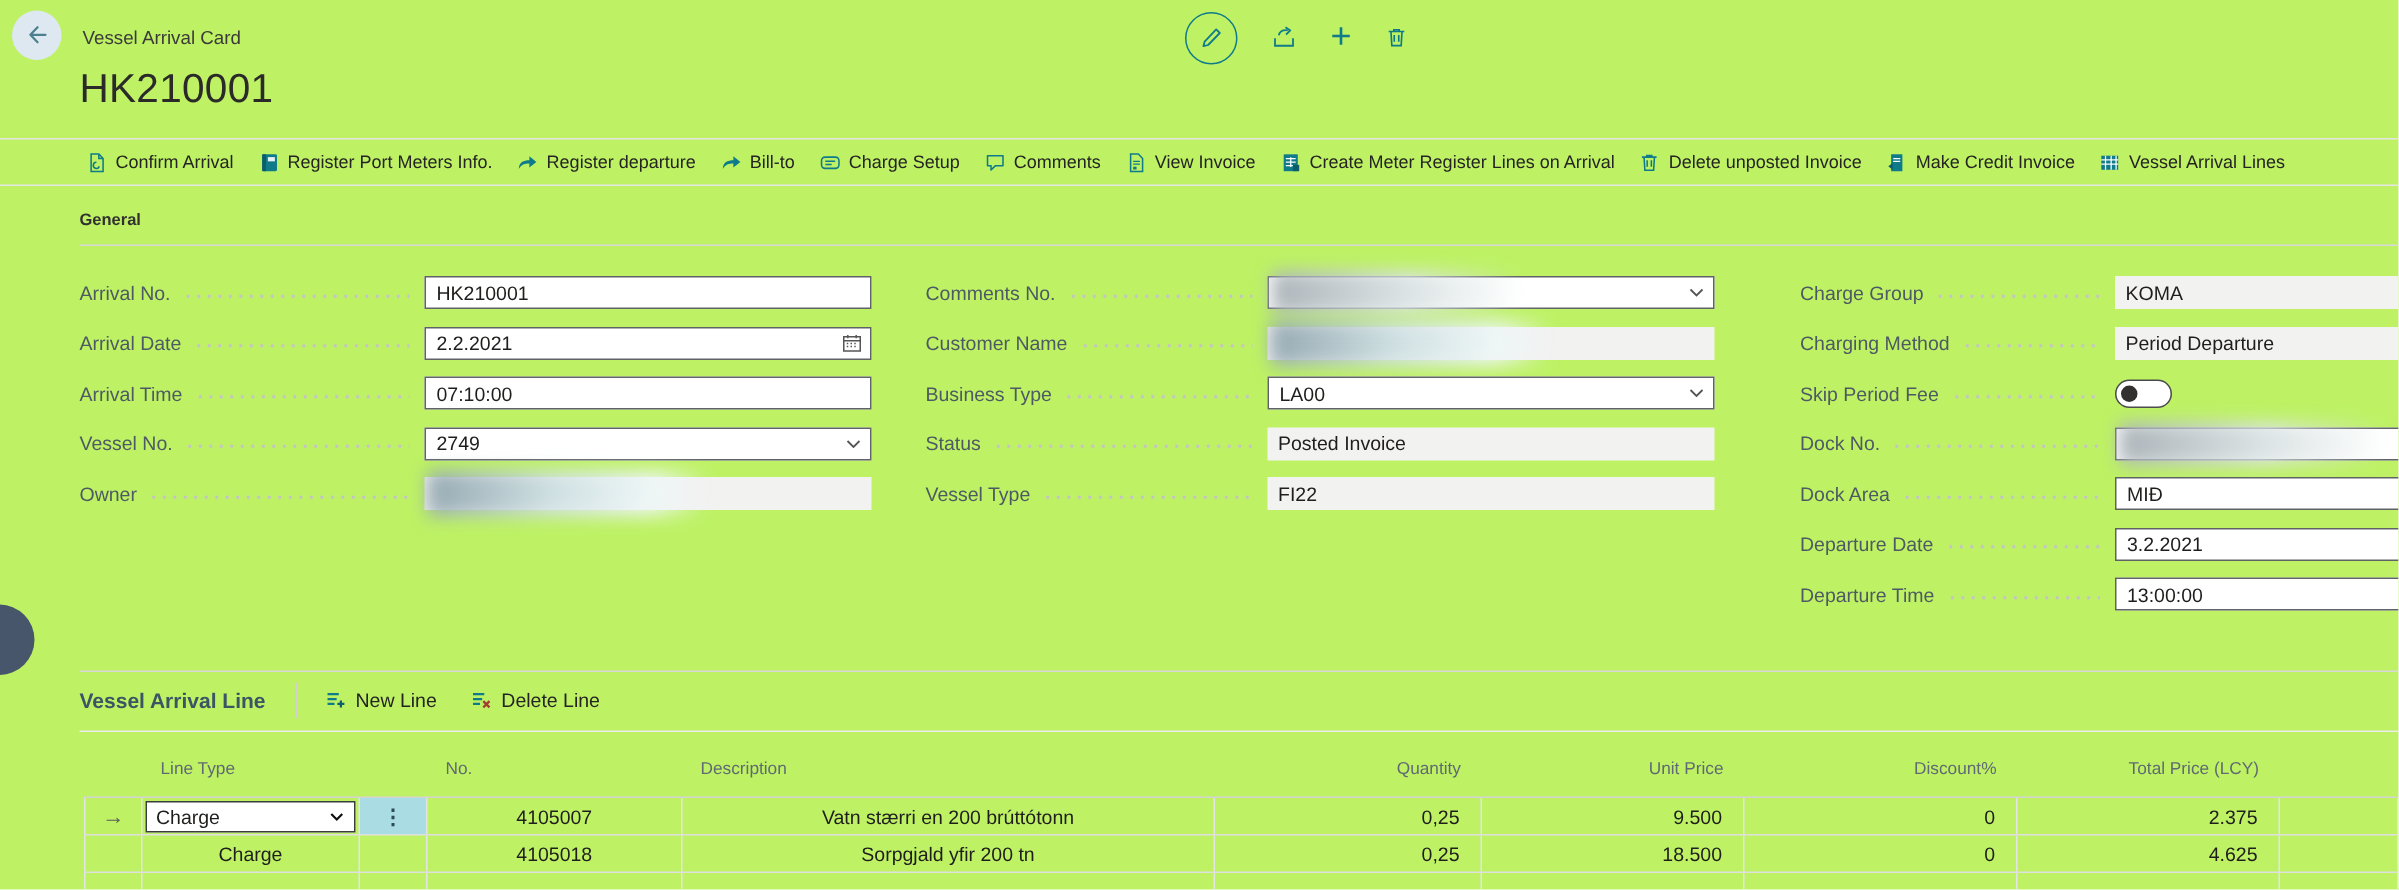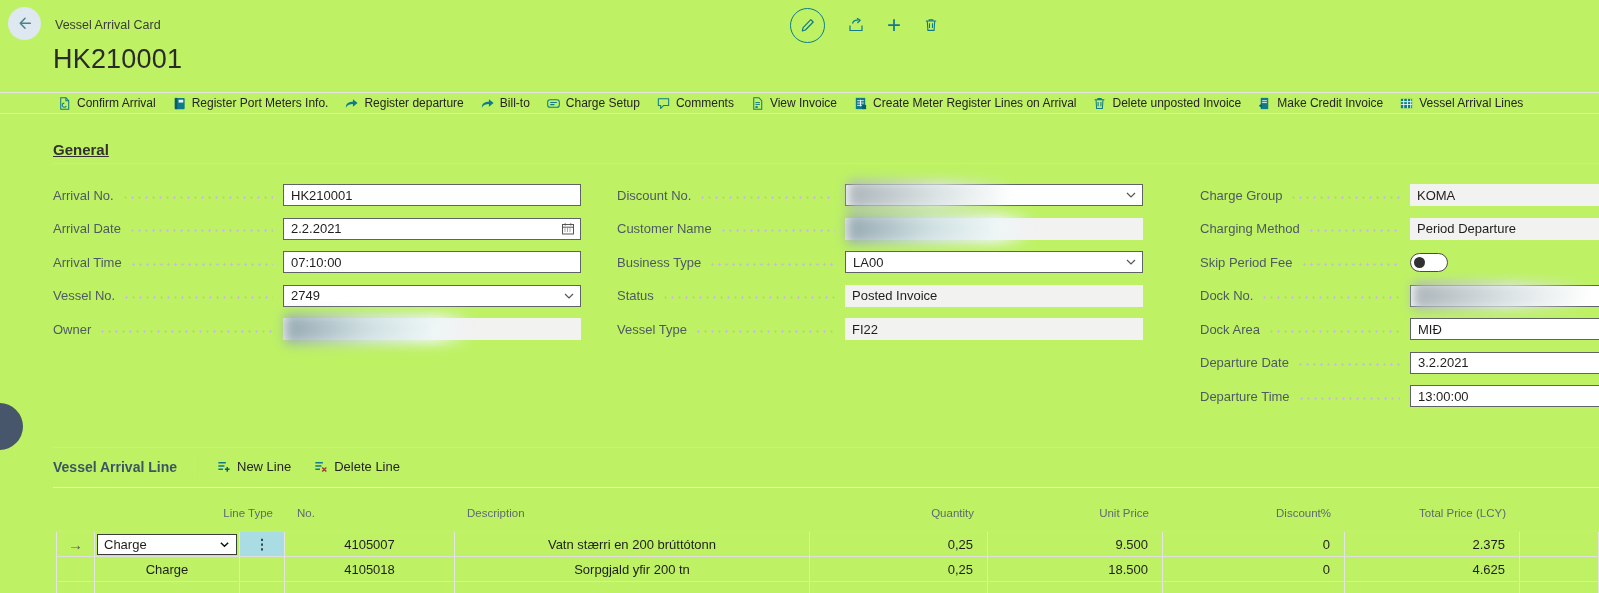--- a/index.html
+++ b/index.html
@@ -12,28 +12,28 @@
               background:#dde8f0; border:none; display:flex; align-items:center; justify-content:center; cursor:pointer; }
   .caption { position:absolute; left:55px; top:18px; font-size:12.5px; color:#3b3a39; }
   .title   { position:absolute; left:53px; top:44px; font-size:27px; font-weight:400; color:#2b2a29; letter-spacing:.2px; }
 
   .top-toolbar { position:absolute; left:790px; top:5px; display:flex; align-items:center; gap:22px; height:40px; }
   .tt-btn { background:none; border:none; cursor:pointer; display:flex; align-items:center; justify-content:center; }
   .tt-edit { width:35px; height:35px; border:1px solid #0f7b8a; border-radius:50%; }
   .plus-glyph { font-size:24px; font-weight:300; color:#0f7b8a; line-height:1; }
 
   
-  .action-bar { position:absolute; left:0; right:0; top:92px; height:22px; display:flex; align-items:center;
+  .action-bar { position:absolute; left:0; right:0; top:92px; height:32px; display:flex; align-items:center;
                 padding-left:57px; gap:16px; border-top:1px solid #e5e5e5; border-bottom:1px solid #e5e5e5; }
   .action { display:flex; align-items:center; gap:5px; background:none; border:none; cursor:pointer;
             font-family:"Liberation Sans",sans-serif; font-size:12px; color:#252423; white-space:nowrap; }
   .ic { display:flex; align-items:center; }
 
   
-  .sec-heading { position:absolute; left:53px; top:141px; font-size:15px; font-weight:700; color:#323130;text-decoration:underline; }
+  .sec-heading { position:absolute; left:53px; top:141px; font-size:11px; font-weight:700; color:#323130; }
   .hr-general { position:absolute; left:53px; right:0; top:163px; height:1px; background:#d8d8d8; }
 
   .fcol { position:absolute; top:184px; }
   .col1 { left:53px;  width:528px; }
   .col2 { left:617px; width:526px; }
   .col3 { left:1200px; width:530px; }
   .frow { display:flex; align-items:center; height:22px; margin-bottom:11.5px; }
   .flabel { font-size:13px; color:#4e5a63; white-space:nowrap; flex:none; }
   .leader { flex:1; height:3px; margin:4px 10px 0 8px;
             background-image:radial-gradient(circle, #c4c4c4 1px, transparent 1.4px);
@@ -59,21 +59,21 @@
   .lines-title { font-size:14px; font-weight:700; color:#3b5565; white-space:nowrap; }
   .vsep { width:1px; height:24px; background:#d0d0d0; margin:0 18px 0 20px; }
   .line-btn { display:flex; align-items:center; gap:6px; background:none; border:none; cursor:pointer;
               font-family:"Liberation Sans",sans-serif; font-size:13px; color:#252423; margin-right:22px; white-space:nowrap; }
   .hr-lines-bottom { position:absolute; left:53px; right:0; top:487px; height:1px; background:#ececec; }
 
   
   .thead { position:absolute; left:56px; right:0; top:507px; display:flex; font-size:11.5px; color:#5f6a72; }
   .th { padding:0 12px; white-space:nowrap; }
   .th.right { text-align:right; padding-right:14px; }
-  .w-ptr{width:39px; flex:none;} .w-type{width:190px; flex:none;text-align:right;} .w-no{width:170px; flex:none;}
+  .w-ptr{width:39px; flex:none;} .w-type{width:190px; flex:none;} .w-no{width:170px; flex:none;}
   .w-desc{width:355px; flex:none;} .w-qty{width:178px; flex:none;} .w-price{width:175px; flex:none;}
   .w-disc{width:182px; flex:none;} .w-total{width:175px; flex:none;} .w-stub{flex:1;}
   .c-ptr{width:39px; flex:none;} .c-type{width:145px; flex:none;} .c-menu{width:45px; flex:none;}
 
   .grid { position:absolute; left:56px; right:0; top:531px; border-top:1px solid #d4d4d4; }
   .trow { display:flex; height:25px; border-bottom:1px solid #dfdfdf; }
   .trow.stub { height:12px; border-bottom:none; }
   .cell { border-right:1px solid #e4e4e4; display:flex; align-items:center; font-size:13px; color:#1f1e1d;
           padding:0 12px; white-space:nowrap; overflow:hidden;justify-content:center; }
   .cell:first-child { border-left:1px solid #e4e4e4; }
@@ -284,21 +284,21 @@
       <span class="flabel">Owner</span>
         <span class="leader"></span>
       <span class="fbox readonly">
           <span class="blob"></span>
         </span>
     </div>
   </div>
 
   <div class="fcol col2">
     <div class="frow">
-      <span class="flabel">Discount No.</span>
+      <span class="flabel">Comments No.</span>
         <span class="leader"></span>
       <span class="fbox editable">
           <span class="blob gray"></span>
         <span class="icon-right">
             <svg width="12" height="12" viewBox="0 0 12 12">
               <path d="M2 4l4 4 4-4" fill="none" stroke="#555" stroke-width="1.2"></path>
             </svg>
           </span>
       </span>
     </div>

